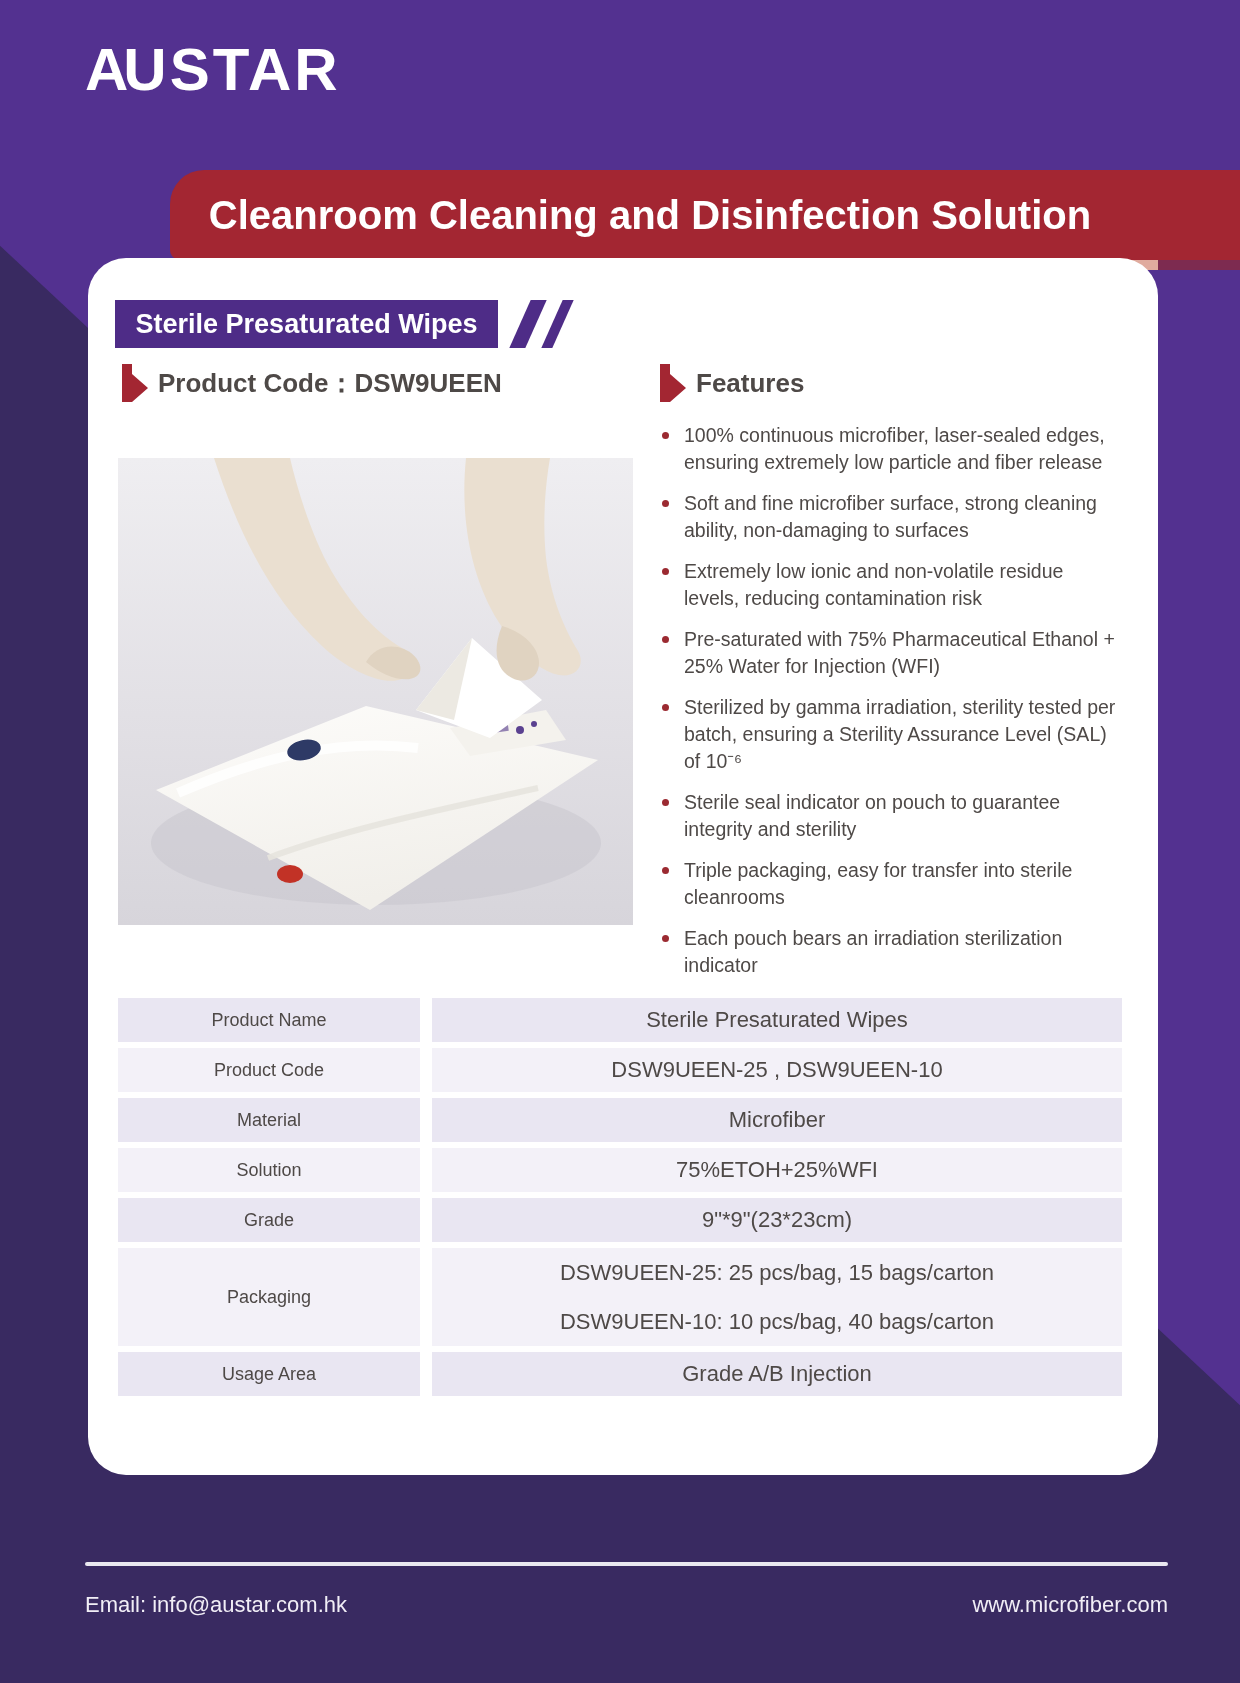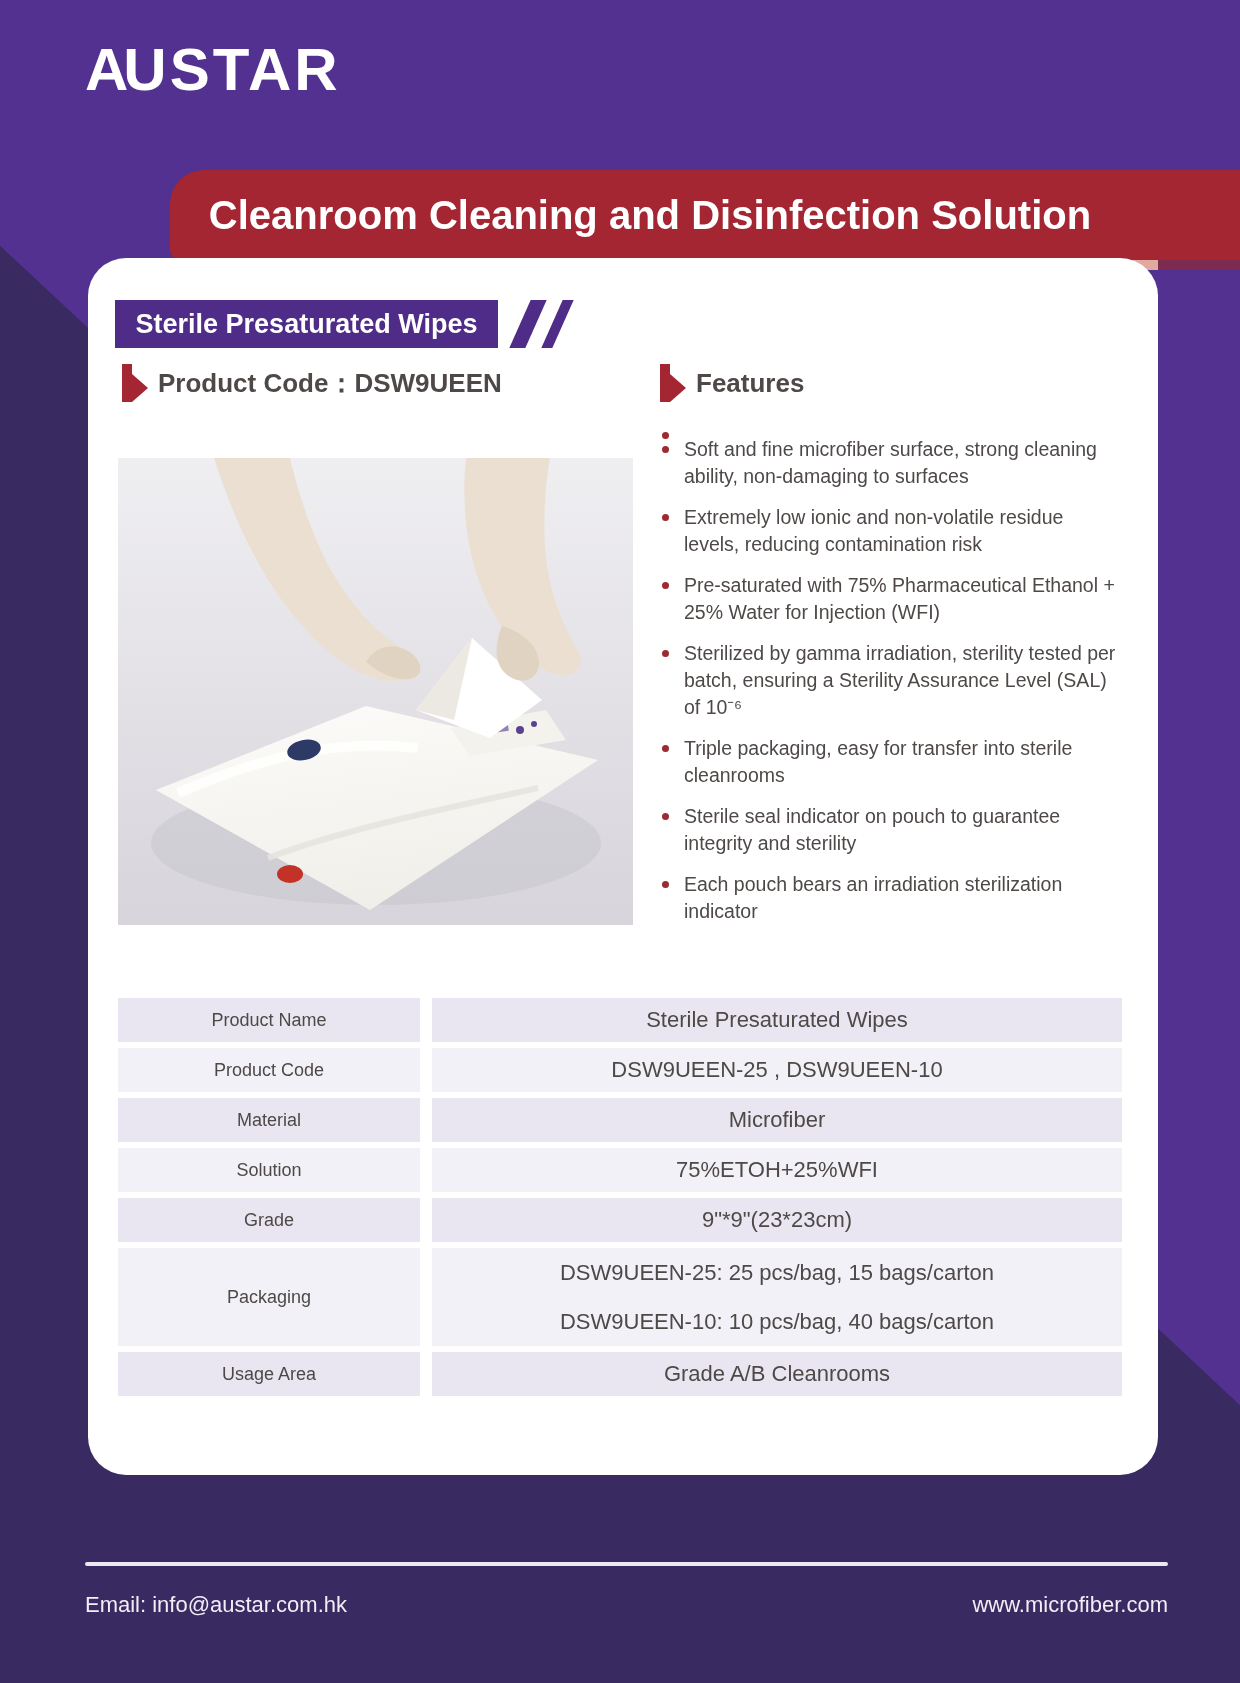--- a/index.html
+++ b/index.html
@@ -141,27 +141,27 @@
       <rect x="372" y="262" width="18" height="12" fill="#6A5399" opacity="0.7" transform="rotate(-8 381 268)"></rect>
       <polygon points="298,252 354,180 424,242 372,280" fill="#FFFFFF"></polygon>
       <polygon points="298,252 354,180 336,262" fill="#ECE9E2"></polygon>
       <path d="M96,0 C118,68 150,138 204,188 C232,214 266,228 284,221 C300,214 298,198 284,190 C258,175 234,148 214,114 C194,79 180,34 172,0 Z" fill="#EADFD0"></path>
       <path d="M248,204 C266,219 288,226 299,218 C307,211 300,197 286,191 C271,185 256,190 248,204 Z" fill="#E0D3C1"></path>
       <path d="M348,0 C342,58 352,118 380,163 C400,195 422,213 441,217 C458,220 468,207 460,193 C446,170 433,140 428,100 C424,60 428,24 432,0 Z" fill="#EADFD0"></path>
       <path d="M384,168 C374,192 378,212 394,220 C408,227 421,219 421,205 C421,190 406,174 384,168 Z" fill="#E0D3C1"></path>
     </svg>
 
     <ul class="features" id="features-list">
-        <li class="feature"><span class="dot"></span></li>
+        <li class="feature"><span class="dot"></span><span>100% continuous microfiber, laser-sealed edges, ensuring extremely low particle and fiber release</span></li>
         <li class="feature"><span class="dot"></span><span>Soft and fine microfiber surface, strong cleaning ability, non-damaging to surfaces</span></li>
         <li class="feature"><span class="dot"></span><span>Extremely low ionic and non-volatile residue levels, reducing contamination risk</span></li>
         <li class="feature"><span class="dot"></span><span>Pre-saturated with 75% Pharmaceutical Ethanol + 25% Water for Injection (WFI)</span></li>
         <li class="feature"><span class="dot"></span><span>Sterilized by gamma irradiation, sterility tested per batch, ensuring a Sterility Assurance Level (SAL) of 10⁻⁶</span></li>
+        <li class="feature"><span class="dot"></span><span>Sterile seal indicator on pouch to guarantee integrity and sterility</span></li>
         <li class="feature"><span class="dot"></span><span>Triple packaging, easy for transfer into sterile cleanrooms</span></li>
-        <li class="feature"><span class="dot"></span><span>Sterile seal indicator on pouch to guarantee integrity and sterility</span></li>
         <li class="feature"><span class="dot"></span><span>Each pouch bears an irradiation sterilization indicator</span></li>
       </ul>
 
     <div class="spec-table" id="spec-table">
         <div class="spec-row tint-dark">
           <div class="spec-label">Product Name</div>
           <div class="spec-value">
             <div class="vline">Sterile Presaturated Wipes</div>
           </div>
         </div>
@@ -192,21 +192,21 @@
         <div class="spec-row tint-light tall">
           <div class="spec-label">Packaging</div>
           <div class="spec-value">
             <div class="vline">DSW9UEEN-25: 25 pcs/bag, 15 bags/carton</div>
             <div class="vline">DSW9UEEN-10: 10 pcs/bag, 40 bags/carton</div>
           </div>
         </div>
         <div class="spec-row tint-dark">
           <div class="spec-label">Usage Area</div>
           <div class="spec-value">
-            <div class="vline">Grade A/B Cleanrooms</div>
+            <div class="vline">Grade A/B Injection</div>
           </div>
         </div>
       </div>
   </div>
 
   <div class="footer-rule"></div>
   <div class="footer-email">Email: info@austar.com.hk</div>
   <div class="footer-site">www.microfiber.com</div>
 </div>
 

